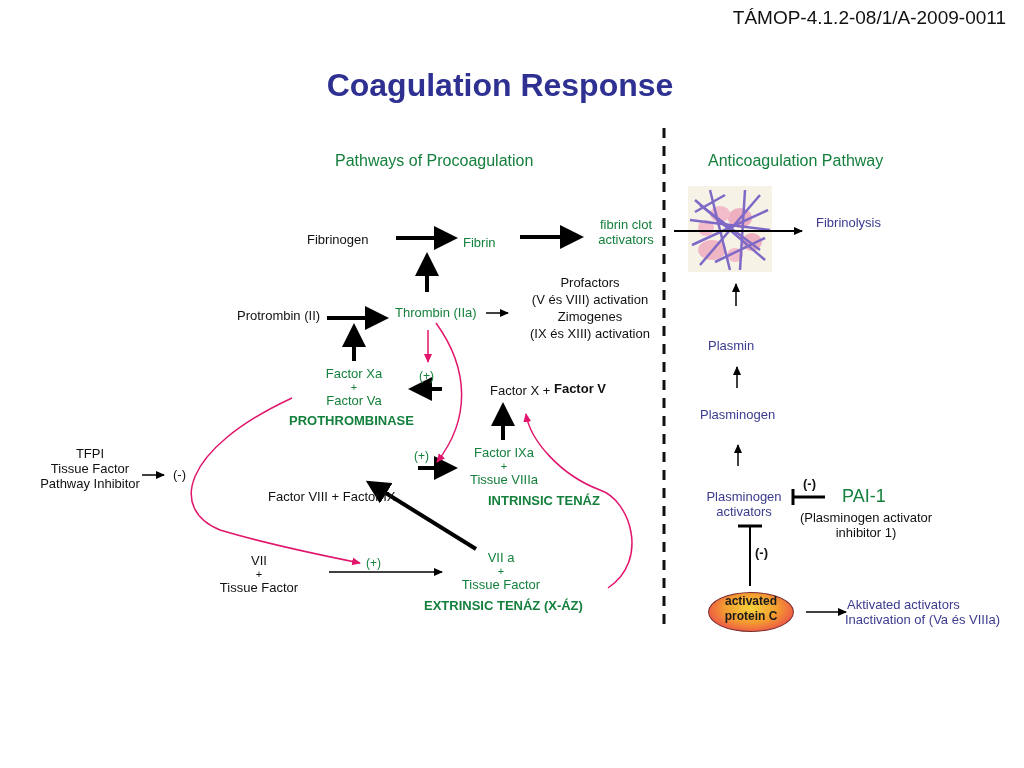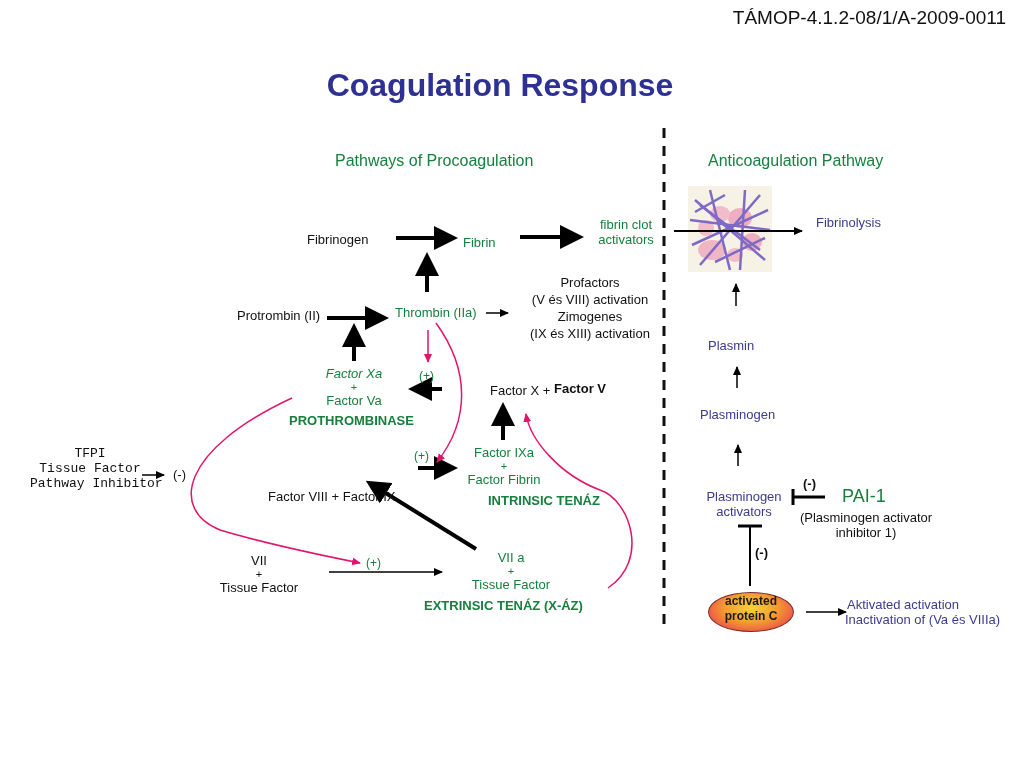--- a/index.html
+++ b/index.html
@@ -108,58 +108,58 @@
 <div class="t" style="left:237px; top:308px;">Protrombin (II)</div>
 <div class="t pink" style="left:395px; top:305px;">Thrombin (IIa)</div>
 <div class="t c" style="left:510px; top:274px; width:160px; line-height:17px;">
   <div>Profactors</div>
   <div>(V és VIII) activation</div>
   <div>Zimogenes</div>
   <div>(IX és XIII) activation</div>
 </div>
 
 <div class="t pink c" style="left:314px; top:366px; width:80px; line-height:12px;">
-  <div style="line-height:15px;font-style:italic;">Factor Xa</div>
+  <div style="line-height:15px;">Factor Xa</div>
   <div style="font-size:11px;">+</div>
   <div style="line-height:15px;">Factor Va</div>
 </div>
 <div class="t pink" style="left:419px; top:369px; font-size:12px;">(+)</div>
 <div class="t pink bold" style="left:289px; top:413px;">PROTHROMBINASE</div>
 
 <div class="t" style="left:490px; top:383px;">
   <span>Factor X</span>
   <span>+</span>
   <span style="position:relative; top:-2px;font-weight:bold;">Factor V</span>
 </div>
 
-<div class="t c" style="left:30px; top:446px; width:120px;font-family:Liberation Mono, monospace;">
+<div class="t c" style="left:30px; top:446px; width:120px;">
   <div>TFPI</div>
   <div>Tissue Factor</div>
   <div>Pathway Inhibitor</div>
 </div>
 <div class="t" style="left:173px; top:467px;">(-)</div>
 
 <div class="t" style="left:268px; top:461px;margin-top:28px;">Factor VIII + Factor IX</div>
 <div class="t pink" style="left:414px; top:449px; font-size:12px;">(+)</div>
 
 <div class="t pink c" style="left:462px; top:445px; width:84px; line-height:12px;">
   <div style="line-height:15px;">Factor IXa</div>
   <div style="font-size:11px;">+</div>
-  <div style="line-height:15px;">Factor Fibrin</div>
+  <div style="line-height:15px;">Tissue VIIIa</div>
 </div>
 <div class="t pink bold" style="left:444px; top:493px;margin-left:44px;">INTRINSIC TENÁZ</div>
 
 <div class="t c" style="left:213px; top:553px; width:92px; line-height:12px;">
   <div style="line-height:15px;text-align:center;">VII</div>
   <div style="font-size:11px;">+</div>
   <div style="line-height:15px;">Tissue Factor</div>
 </div>
 <div class="t pink" style="left:366px; top:556px; font-size:12px;">(+)</div>
 
-<div class="t pink c" style="left:465px; top:550px; width:92px; line-height:12px;">
+<div class="t pink c" style="left:455px; top:550px; width:92px; line-height:12px;">
   <div style="line-height:15px;">VII a</div>
   <div style="font-size:11px;">+</div>
   <div style="line-height:15px;">Tissue Factor</div>
 </div>
 <div class="t pink bold" style="left:424px; top:598px;text-align:right;">EXTRINSIC TENÁZ (X-ÁZ)</div>
 
 <div class="t blue" style="left:816px; top:215px;">Fibrinolysis</div>
 <div class="t blue" style="left:708px; top:338px;">Plasmin</div>
 <div class="t blue" style="left:700px; top:407px;">Plasminogen</div>
 <div class="t blue c" style="left:700px; top:489px; width:88px;">
@@ -175,15 +175,15 @@
 <div class="t bold" style="left:755px; top:545px;">(-)</div>
 
 <div class="apc">
   <div class="apc-text">
     <div>activated</div>
     <div>protein C</div>
   </div>
 </div>
 
 <div class="t blue" style="left:847px; top:597px;">
-  <div>Aktivated activation</div>
+  <div>Aktivated activators</div>
   <div style="margin-left:-2px;">Inactivation of (Va és VIIIa)</div>
 </div>
 
 </body></html>

